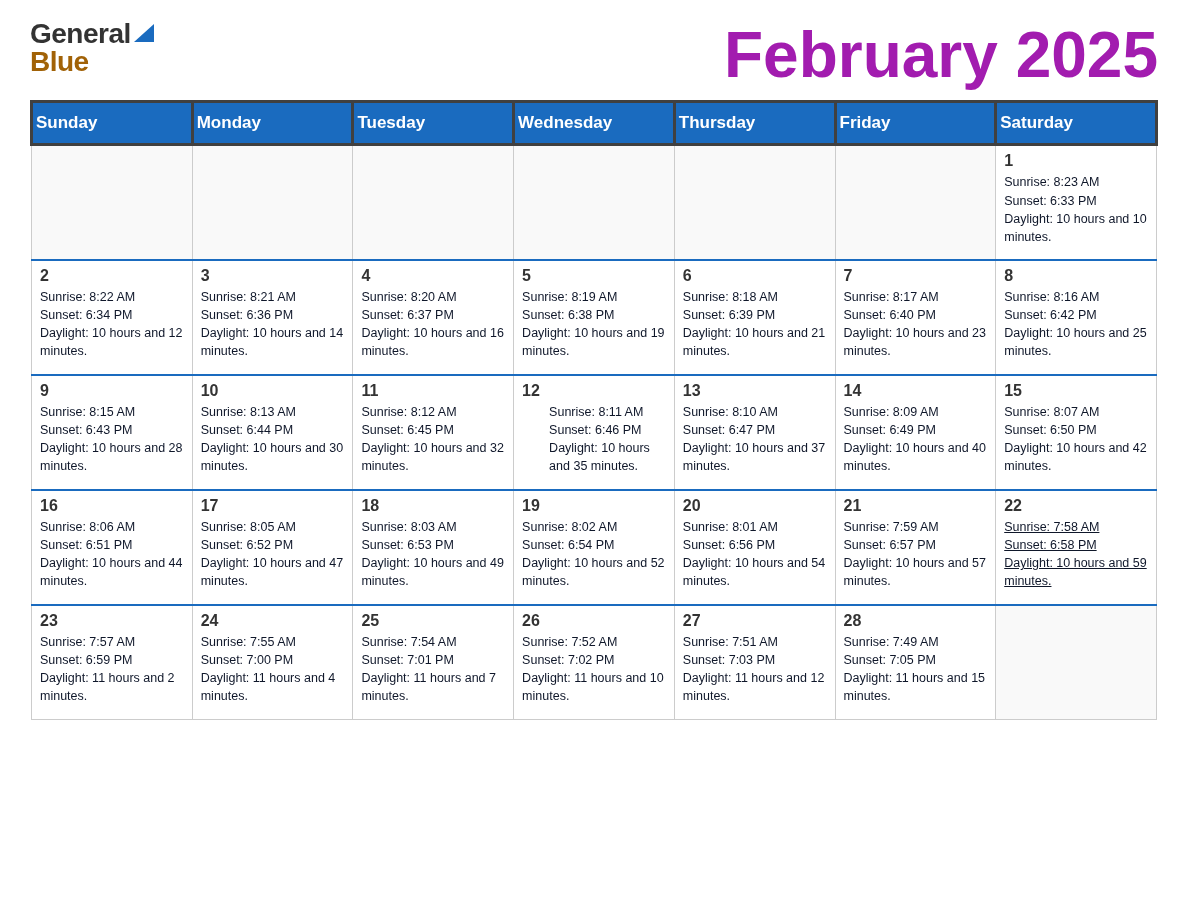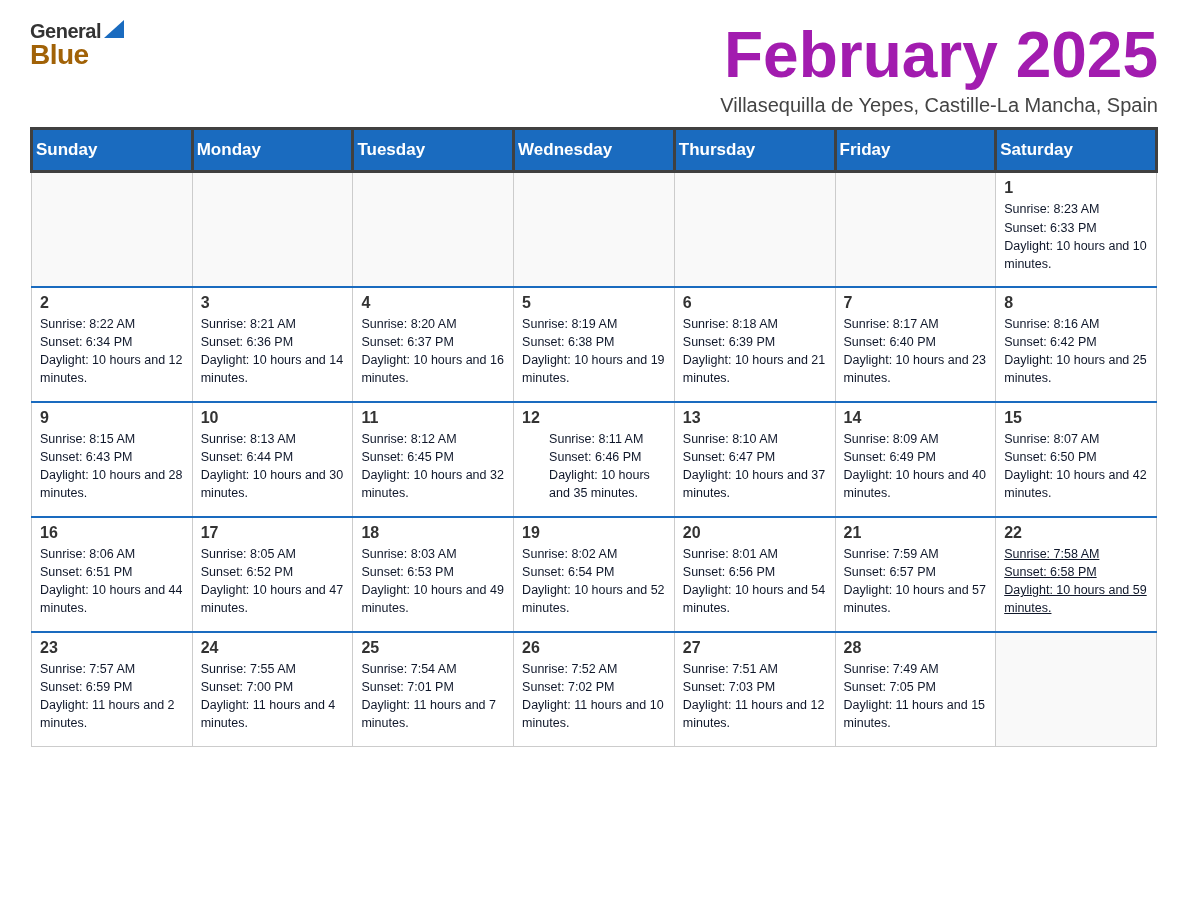--- a/index.html
+++ b/index.html
@@ -15,21 +15,21 @@
       justify-content: space-between;
       align-items: flex-start;
       margin-bottom: 6px;
     }
     .logo {
       display: flex;
       flex-direction: column;
       line-height: 1;
     }
     .logo-general {
-      font-size: 20px;
+      font-size: 28px;
       font-weight: bold;
       color: #333;
       letter-spacing: -0.5px;
     }
     .logo-blue {
       font-size: 28px;
       font-weight: bold;
       color: #a16207;
       letter-spacing: -0.5px;
     }
@@ -102,21 +102,20 @@
       <span style="display:inline-block;margin-left:3px;vertical-align:middle;">
         <svg width="20" height="18" viewBox="0 0 20 18">
           <polygon points="0,18 20,18 20,0" fill="#1a6bbf"></polygon>
         </svg>
       </span>
     </div>
     <span class="logo-blue">Blue</span>
   </div>
   <div class="title-block">
     <div class="month-title">February 2025</div>
-    <div class="location-title">Villasequilla de Yepes, Castille-La Mancha, Spain</div>
   </div>
 </div>
 
 <table class="calendar">
   <thead>
     <tr>
       <th>Sunday</th>
       <th>Monday</th>
       <th>Tuesday</th>
       <th>Wednesday</th>

